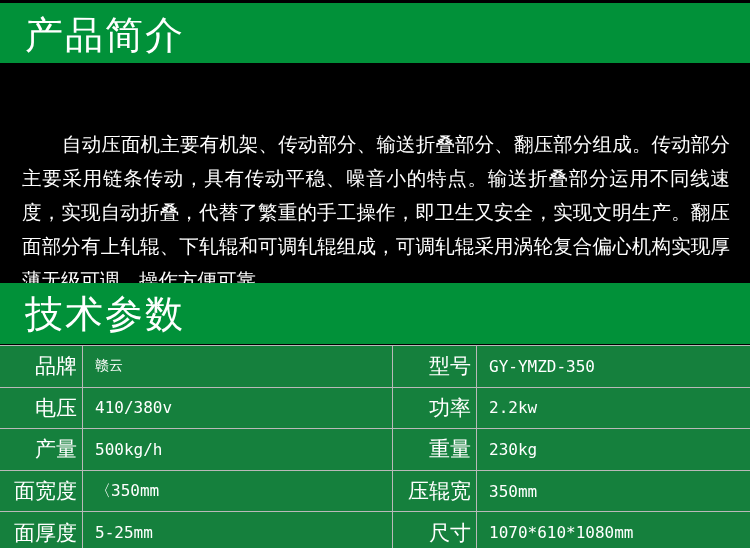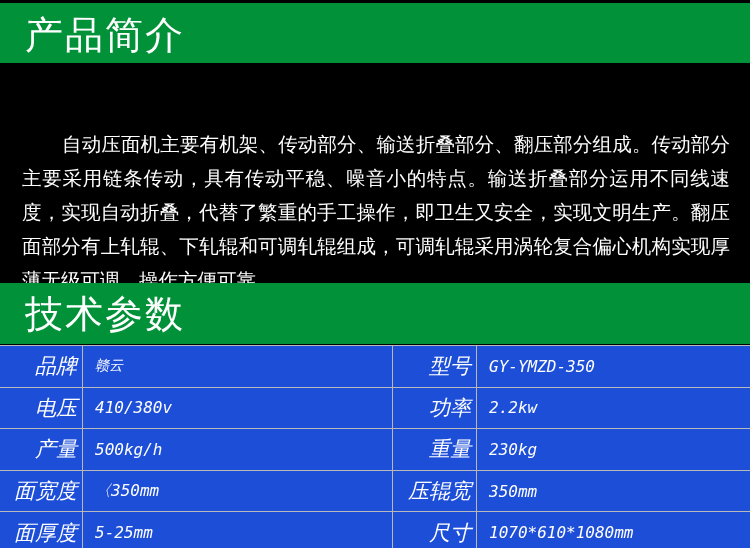--- a/index.html
+++ b/index.html
@@ -68,23 +68,22 @@
     width: 750px;
     height: 203px;
     border-collapse: collapse;
     table-layout: fixed;
   }
   .spec-table td {
     border: 1px solid #b9b9b9;
     padding: 0;
     height: 40.6px;
     vertical-align: middle;
-    background: #1d4ed8;
+    background: #15803d;
     color: #ffffff;
-    font-style: italic;
   }
   .spec-table tr td:first-child { border-left: none; }
   .spec-table tr td:last-child  { border-right: none; }
   .spec-table tr:last-child td  { border-bottom: none; }
 
   td.label-cell {
     width: 77px;
     text-align: right;
     padding-right: 5px;
     font-size: 21px;

